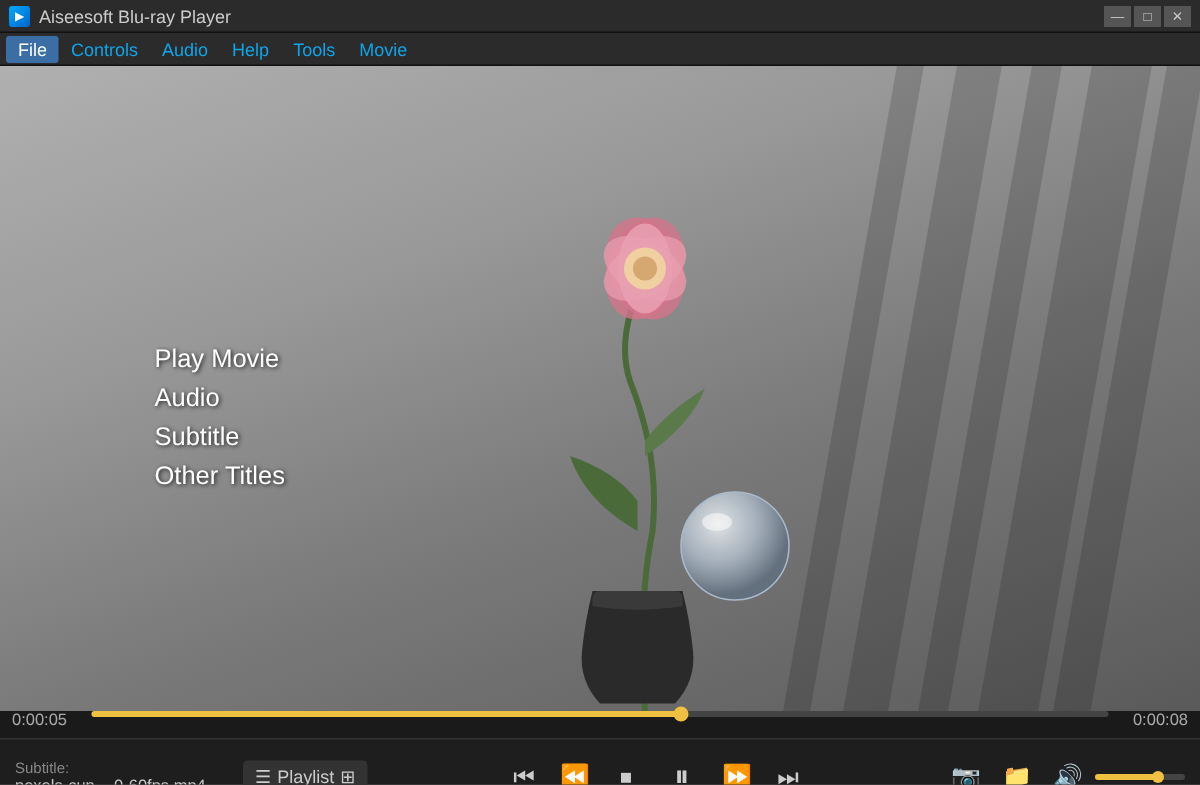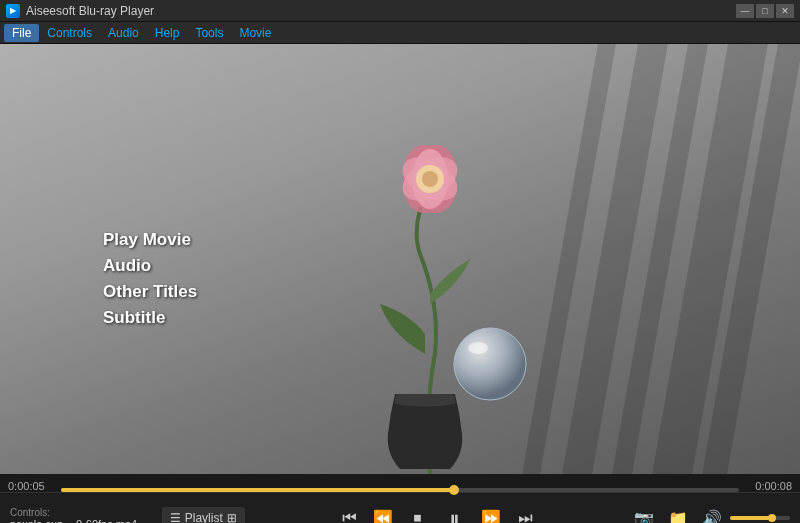--- a/index.html
+++ b/index.html
@@ -108,33 +108,33 @@
       position: absolute;
       top: 50%;
       left: 60px;
       transform: translateY(-30%);
       display: flex;
       flex-direction: column;
       gap: 6px;
     }
     .overlay-menu-item {
       font-size: 17px;
-      font-weight: bold;
+      font-weight: normal;
       color: white;
       text-shadow: 1px 1px 3px rgba(0,0,0,0.8);
       cursor: pointer;
       padding-left: 43px;
     }
 
     
     #progress-area {
       height: 18px;
       background: #1a1a1a;
       display: flex;
-      align-items: flex-end;
+      align-items: flex-start;
       padding: 0 8px;
       gap: 8px;
     }
     #time-start {
       font-size: 11px;
       color: #aaa;
       min-width: 45px;
     }
     #progress-bar-container {
       flex: 1;
@@ -351,38 +351,38 @@
     </svg>
 
     <svg style="position:absolute;left:380px;top:350px;width:90px;height:80px;" viewBox="0 0 90 80">
       <path d="M15 0 Q10 20 8 40 Q6 60 20 75 L70 75 Q84 60 82 40 Q80 20 75 0 Z" fill="#2a2a2a"></path>
       <path d="M20 0 L70 0 Q75 0 75 5 L75 10 Q45 15 15 10 L15 5 Q15 0 20 0Z" fill="#3a3a3a"></path>
     </svg>
 
     <div id="overlay-menu">
     <div class="overlay-menu-item">Play Movie</div>
         <div class="overlay-menu-item">Audio</div>
+        <div class="overlay-menu-item">Subtitle</div>
         <div class="overlay-menu-item">Other Titles</div>
-        <div class="overlay-menu-item">Subtitle</div>
       </div>
   </div>
 </div>
 
 <div id="progress-area">
   <span id="time-start">0:00:05</span>
   <div id="progress-bar-container">
     <div id="progress-fill" style="width: 58%;"></div>
     <div id="progress-thumb" style="left: 58%;"></div>
   </div>
   <span id="time-end">0:00:08</span>
 </div>
 
 <div id="controls-bar">
   <div id="now-playing">
-    <span id="playing-label">Controls:</span>
+    <span id="playing-label">Subtitle:</span>
     <span id="playing-file">pexels-cup-...0-60fps.mp4</span>
   </div>
 
   <button id="playlist-btn">
     <span>☰</span>
     <span>Playlist</span>
     <span>⊞</span>
   </button>
 
   <div id="playback-controls">

